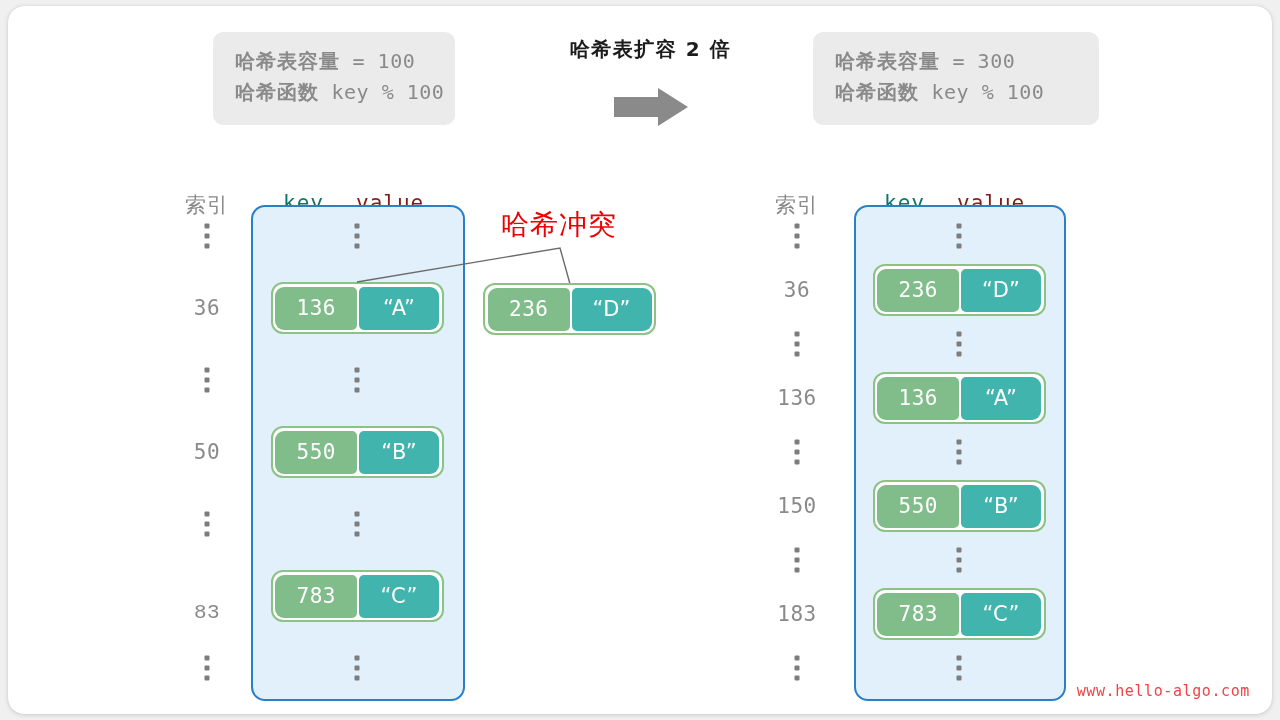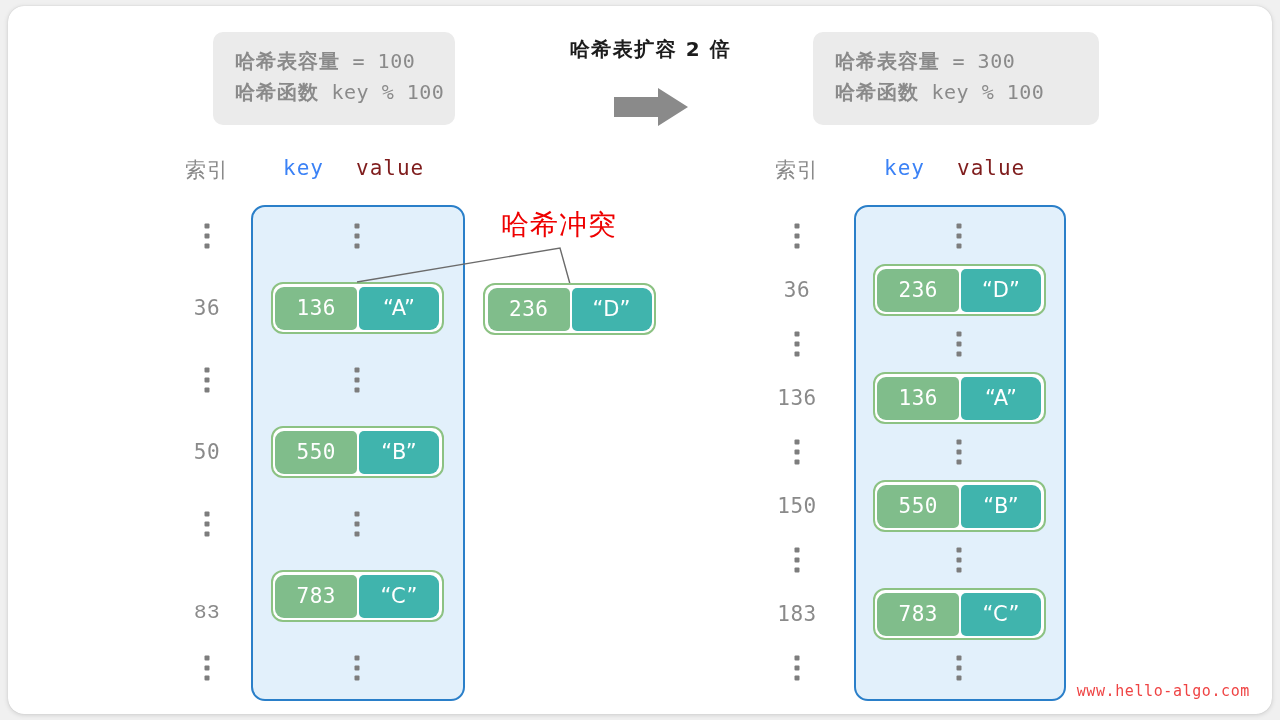--- a/index.html
+++ b/index.html
@@ -75,32 +75,33 @@
     width: 74px;
     height: 38px;
   }
 
   
   .col-head {
     position: absolute;
     font-size: 21px;
     white-space: pre;
     letter-spacing: 1px;
+    margin-top: 35px;
   }
   .col-head.idx {
     color: #8a8a8a;
     font-family: "DejaVu Sans", "Liberation Sans", sans-serif;
     font-weight: normal;
     text-align: center;
   }
   .col-head.kv {
     font-family: "DejaVu Sans Mono", "Liberation Mono", monospace;
     text-align: center;
   }
-  .kw-key   { color: #3b82f6; }
+  .kw-key   { color: #0f766e; }
   .kw-value { color: #7f1d1d; }
 
   
   .table-box {
     position: absolute;
     background: #e2f0fb;
     border: 2.5px solid #2a7fc9;
     border-radius: 14px;
     box-sizing: border-box;
   }

